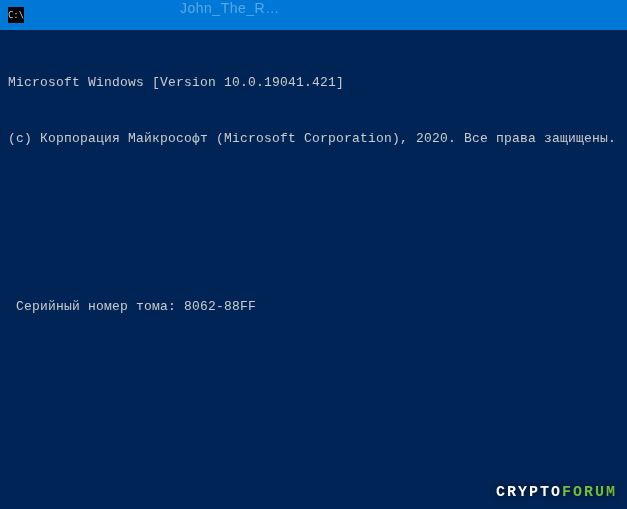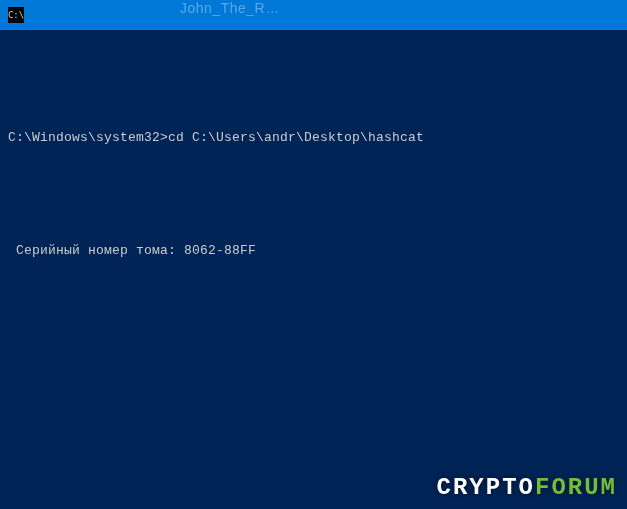--- a/index.html
+++ b/index.html
@@ -49,40 +49,41 @@
       white-space: pre;
       line-height: 1.45;
       letter-spacing: 0.2px;
     }
     .blank { height: 18px; }
     .watermark {
       position: absolute;
       right: 10px;
       bottom: 8px;
       font-family: 'Courier New', monospace;
-      font-size: 24px;
+      font-size: 15px;
       font-weight: bold;
       letter-spacing: 2px;
       color: #fff;
       text-shadow: 0 0 6px rgba(0,0,0,0.6);
       pointer-events: none;
     }
     .watermark .green { color: #6fbf3a; }
   </style>
 </head>
 <body>
 
 <div class="titlebar">
   <span class="cmd-icon">C:\</span>
   <span class="titlebar-bg">John_The_R…</span>
 </div>
 
 <div class="terminal">
+  <div>Microsoft Windows [Version 10.0.19041.421]</div>
+  <div>(c) Корпорация Майкрософт (Microsoft Corporation), 2020. Все права защищены.</div>
   <div class="blank"></div>
-  <div><span>C:\Windows\system32&gt;</span><span>cd C:\Users\andr\Desktop\hashcat</span></div>
   <div class="blank"></div>
   <div> Серийный номер тома: 8062-88FF</div>
   
   
   
   
 </div>
 
 <div class="watermark">
   <span>CRYPTO</span><span class="green">FORUM</span>

